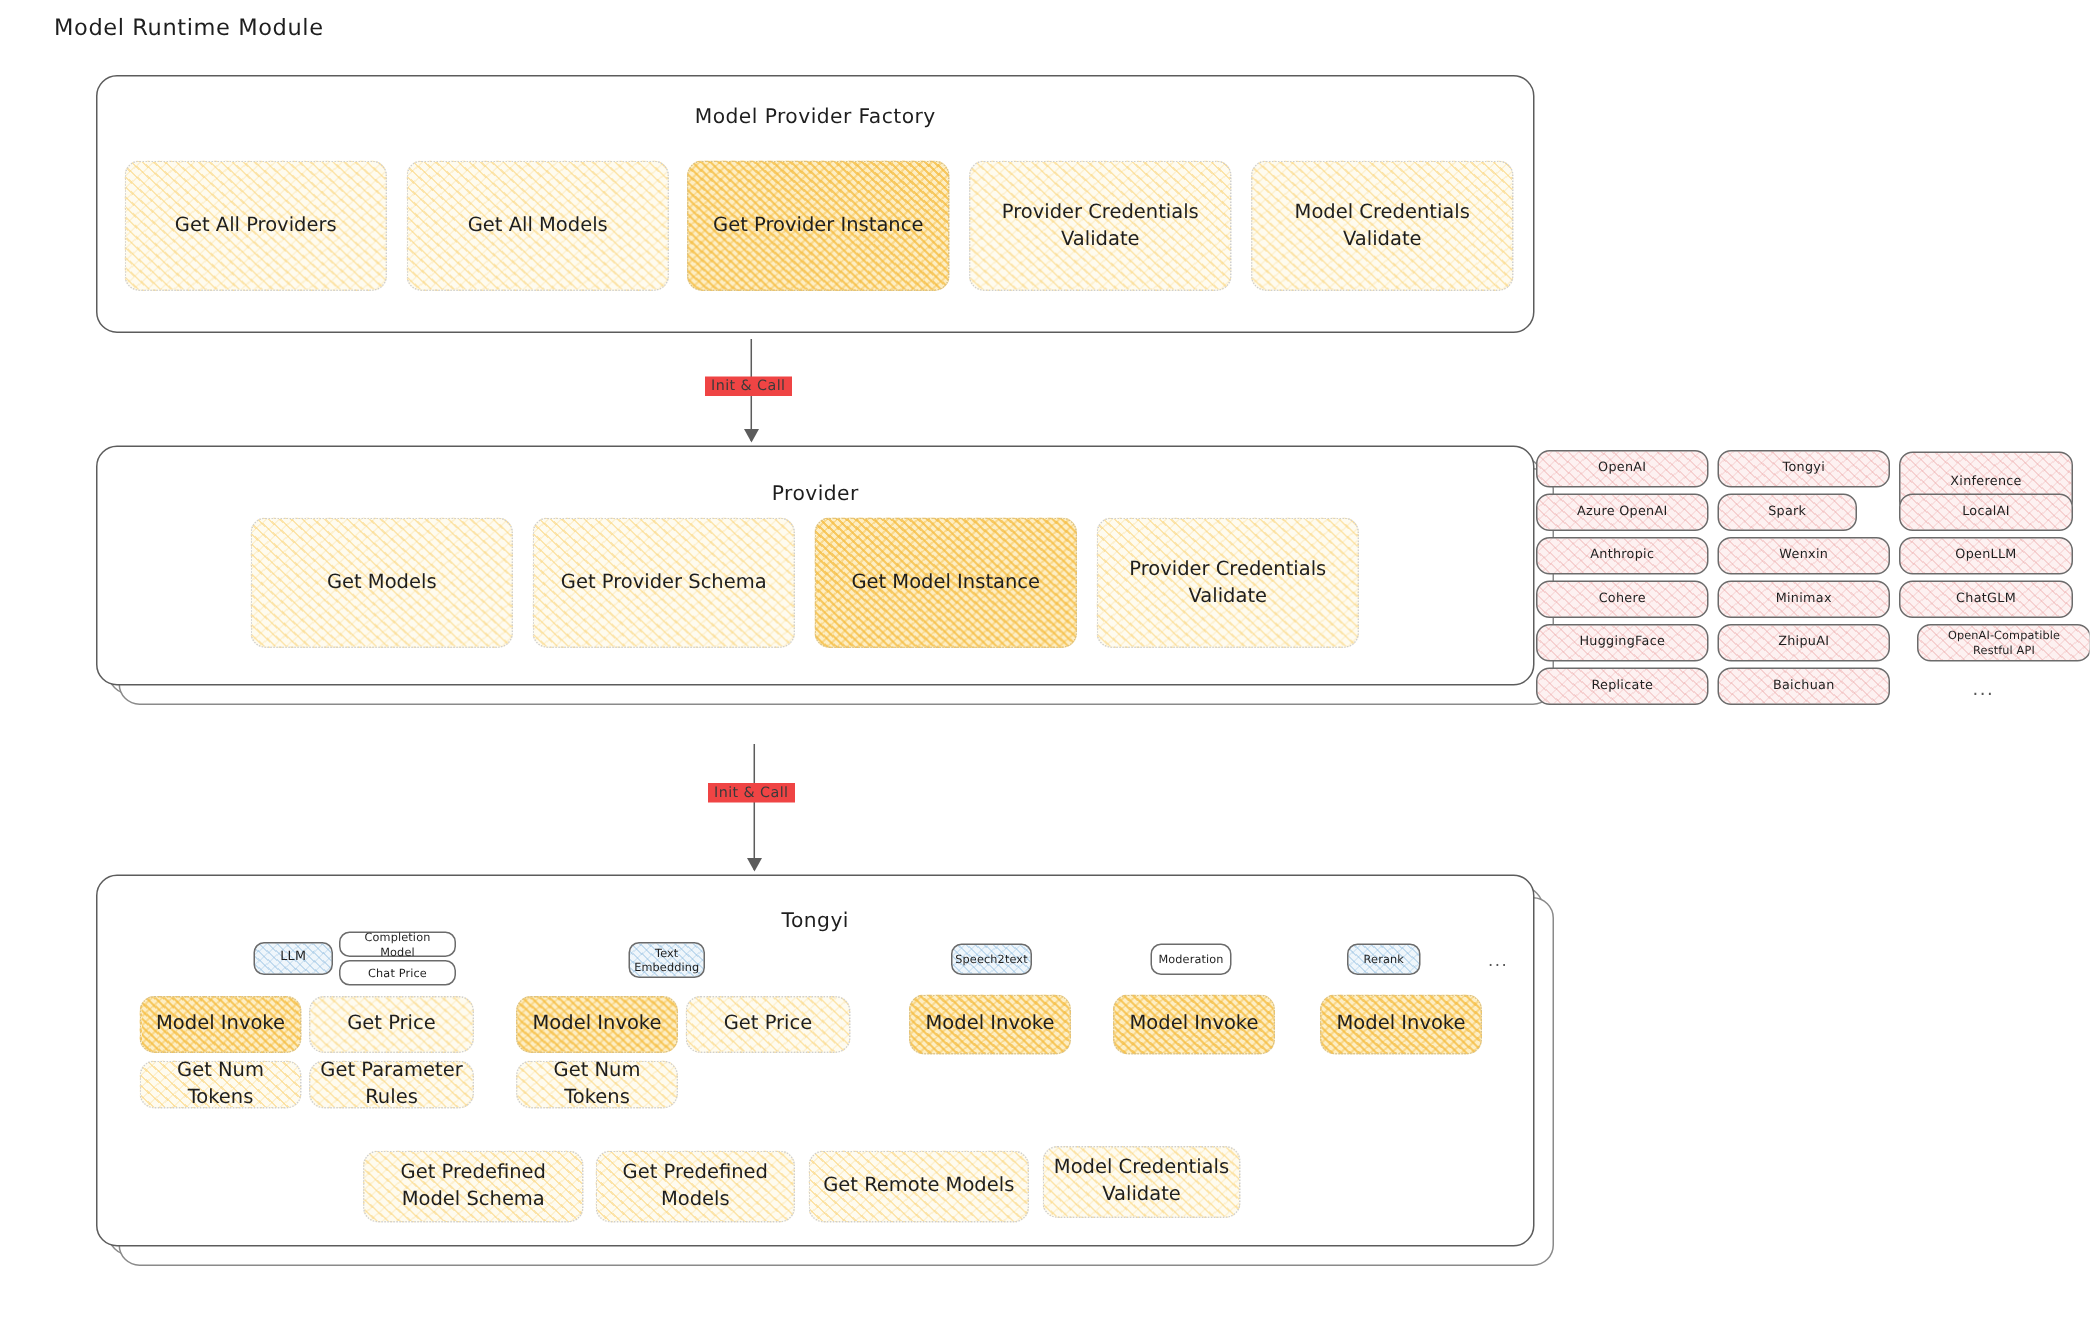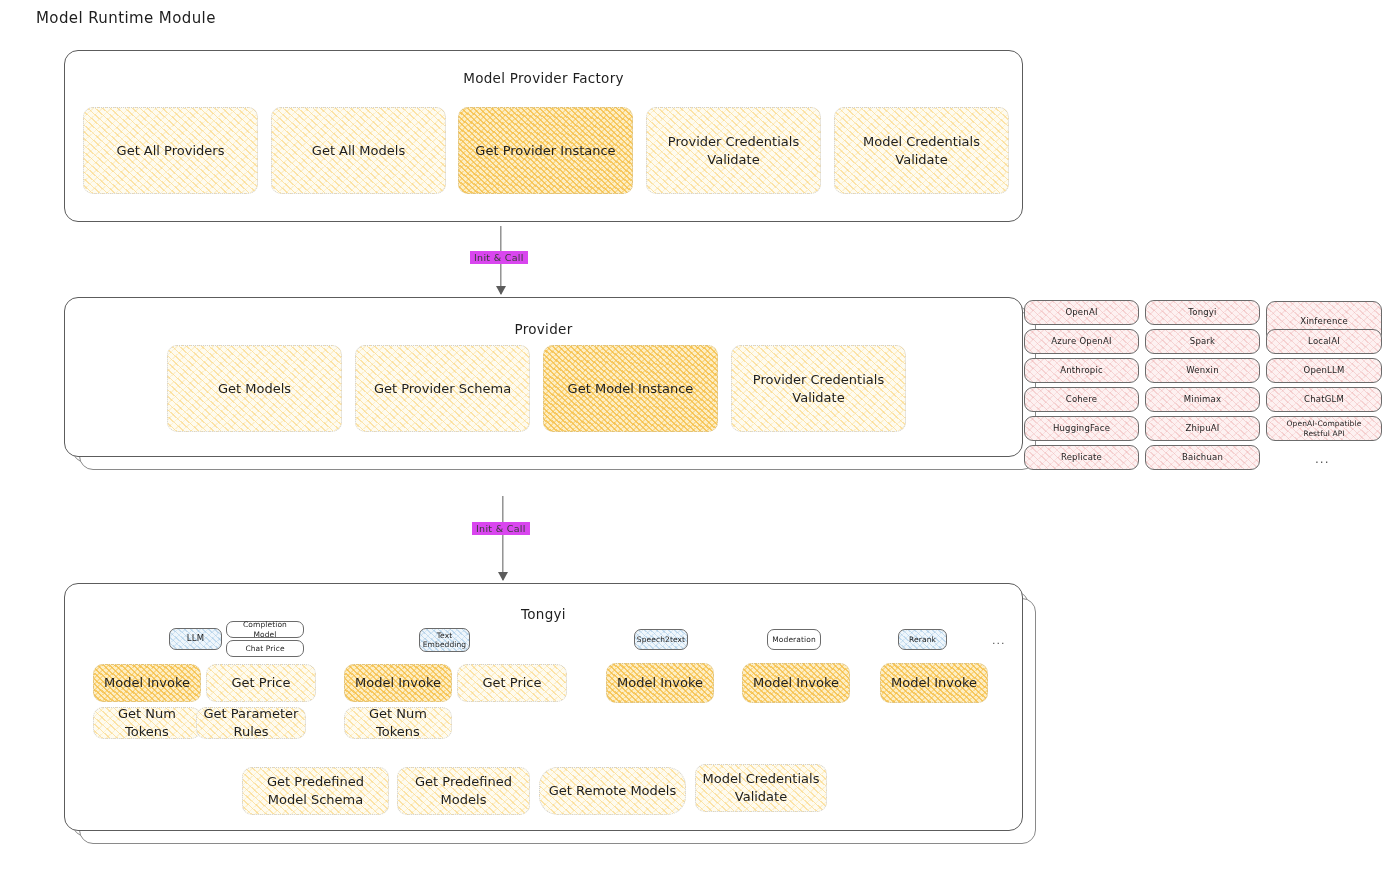--- a/index.html
+++ b/index.html
@@ -113,21 +113,21 @@
   .arrow .head{
     position:absolute;left:50%;bottom:-1px;
     width:0;height:0;transform:translateX(-50%);
     border-left:5px solid transparent;
     border-right:5px solid transparent;
     border-top:9px solid #5c5c5c;
   }
   .arrow-label{
     position:absolute;
     font-size:9.5px;color:#3a3a3a;
-    background:#d946ef;padding:1px 4px;
+    background:#ef4444;padding:1px 4px;
     white-space:nowrap;
     letter-spacing:.3px;
   }
 
   .ellipsis{
     position:absolute;font-size:12px;color:#555;letter-spacing:1px;
   }
 </style>
 </head>
 <body>
@@ -171,31 +171,31 @@
   <div style="position:absolute;left:1024px;top:300px;width:358px;height:175px;">
 
     <div class="box fill-pink t9" style="left:0px;top:0px;width:115px;height:25px;">OpenAI</div>
     <div class="box fill-pink t9" style="left:0px;top:29px;width:115px;height:25px;">Azure OpenAI</div>
     <div class="box fill-pink t9" style="left:0px;top:58px;width:115px;height:25px;">Anthropic</div>
     <div class="box fill-pink t9" style="left:0px;top:87px;width:115px;height:25px;">Cohere</div>
     <div class="box fill-pink t9" style="left:0px;top:116px;width:115px;height:25px;">HuggingFace</div>
     <div class="box fill-pink t9" style="left:0px;top:145px;width:115px;height:25px;text-align:center;">Replicate</div>
 
     <div class="box fill-pink t9" style="left:121px;top:0px;width:115px;height:25px;">Tongyi</div>
-    <div class="box fill-pink t9" style="left:121px;top:29px;width:115px;height:25px;">Spark</div>
+    <div class="box fill-pink t9" style="left:121px;top:29px;width:93px;height:25px;">Spark</div>
     <div class="box fill-pink t9" style="left:121px;top:58px;width:115px;height:25px;">Wenxin</div>
     <div class="box fill-pink t9" style="left:121px;top:87px;width:115px;height:25px;">Minimax</div>
     <div class="box fill-pink t9" style="left:121px;top:116px;width:115px;height:25px;">ZhipuAI</div>
     <div class="box fill-pink t9" style="left:121px;top:145px;width:115px;height:25px;">Baichuan</div>
 
     <div class="box fill-pink t9" style="left:242px;top:1px;width:116px;height:42px;">Xinference</div>
     <div class="box fill-pink t9" style="left:242px;top:29px;width:116px;height:25px;">LocalAI</div>
     <div class="box fill-pink t9" style="left:242px;top:58px;width:116px;height:25px;">OpenLLM</div>
     <div class="box fill-pink t9" style="left:242px;top:87px;width:116px;height:25px;">ChatGLM</div>
-    <div class="box fill-pink t8" style="left:242px;top:116px;width:116px;height:25px;">OpenAI-Compatible Restful API</div>
+    <div class="box fill-pink t8" style="left:254px;top:116px;width:116px;height:25px;">OpenAI-Compatible Restful API</div>
 
     <div class="ellipsis" style="left:291px;top:152px;">...</div>
   </div>
 
   <div class="arrow" style="left:488px;top:496px;width:30px;height:84px;">
     <div class="shaft"></div>
     <div class="head"></div>
   </div>
   <div class="arrow-label" style="left:472px;top:522px;">Init &amp; Call</div>
 
@@ -212,29 +212,29 @@
 
     <div class="box fill-white t8" style="left:702px;top:45px;width:54px;height:21px;">Moderation</div>
 
     <div class="box fill-blue t8" style="left:833px;top:45px;width:49px;height:21px;">Rerank</div>
 
     <div class="ellipsis" style="left:927px;top:50px;font-size:11px;">...</div>
 
     <div class="box fill-amber t13" style="left:28px;top:80px;width:108px;height:38px;">Model Invoke</div>
     <div class="box fill-cream t13" style="left:141px;top:80px;width:110px;height:38px;">Get Price</div>
     <div class="box fill-cream t13" style="left:28px;top:123px;width:108px;height:32px;">Get Num Tokens</div>
-    <div class="box fill-cream t13" style="left:131px;top:123px;width:110px;height:32px;">Get Parameter Rules</div>
+    <div class="box fill-cream t13" style="left:141px;top:123px;width:110px;height:32px;">Get Parameter Rules</div>
 
     <div class="box fill-amber t13" style="left:279px;top:80px;width:108px;height:38px;">Model Invoke</div>
     <div class="box fill-cream t13" style="left:392px;top:80px;width:110px;height:38px;">Get Price</div>
     <div class="box fill-cream t13" style="left:279px;top:123px;width:108px;height:32px;">Get Num Tokens</div>
 
     <div class="box fill-amber t13" style="left:541px;top:79px;width:108px;height:40px;">Model Invoke</div>
     <div class="box fill-amber t13" style="left:677px;top:79px;width:108px;height:40px;">Model Invoke</div>
     <div class="box fill-amber t13" style="left:815px;top:79px;width:108px;height:40px;">Model Invoke</div>
 
     <div class="box fill-cream t13" style="left:177px;top:183px;width:147px;height:48px;">Get Predefined Model Schema</div>
     <div class="box fill-cream t13" style="left:332px;top:183px;width:133px;height:48px;">Get Predefined Models</div>
-    <div class="box fill-cream t13" style="left:474px;top:183px;width:147px;height:48px;border-radius:19px;">Get Remote Models</div>
+    <div class="box fill-cream t13" style="left:474px;top:183px;width:147px;height:48px;">Get Remote Models</div>
     <div class="box fill-cream t13" style="left:630px;top:180px;width:132px;height:48px;">Model Credentials Validate</div>
   </div>
 
 </div>
 
 </body></html>

